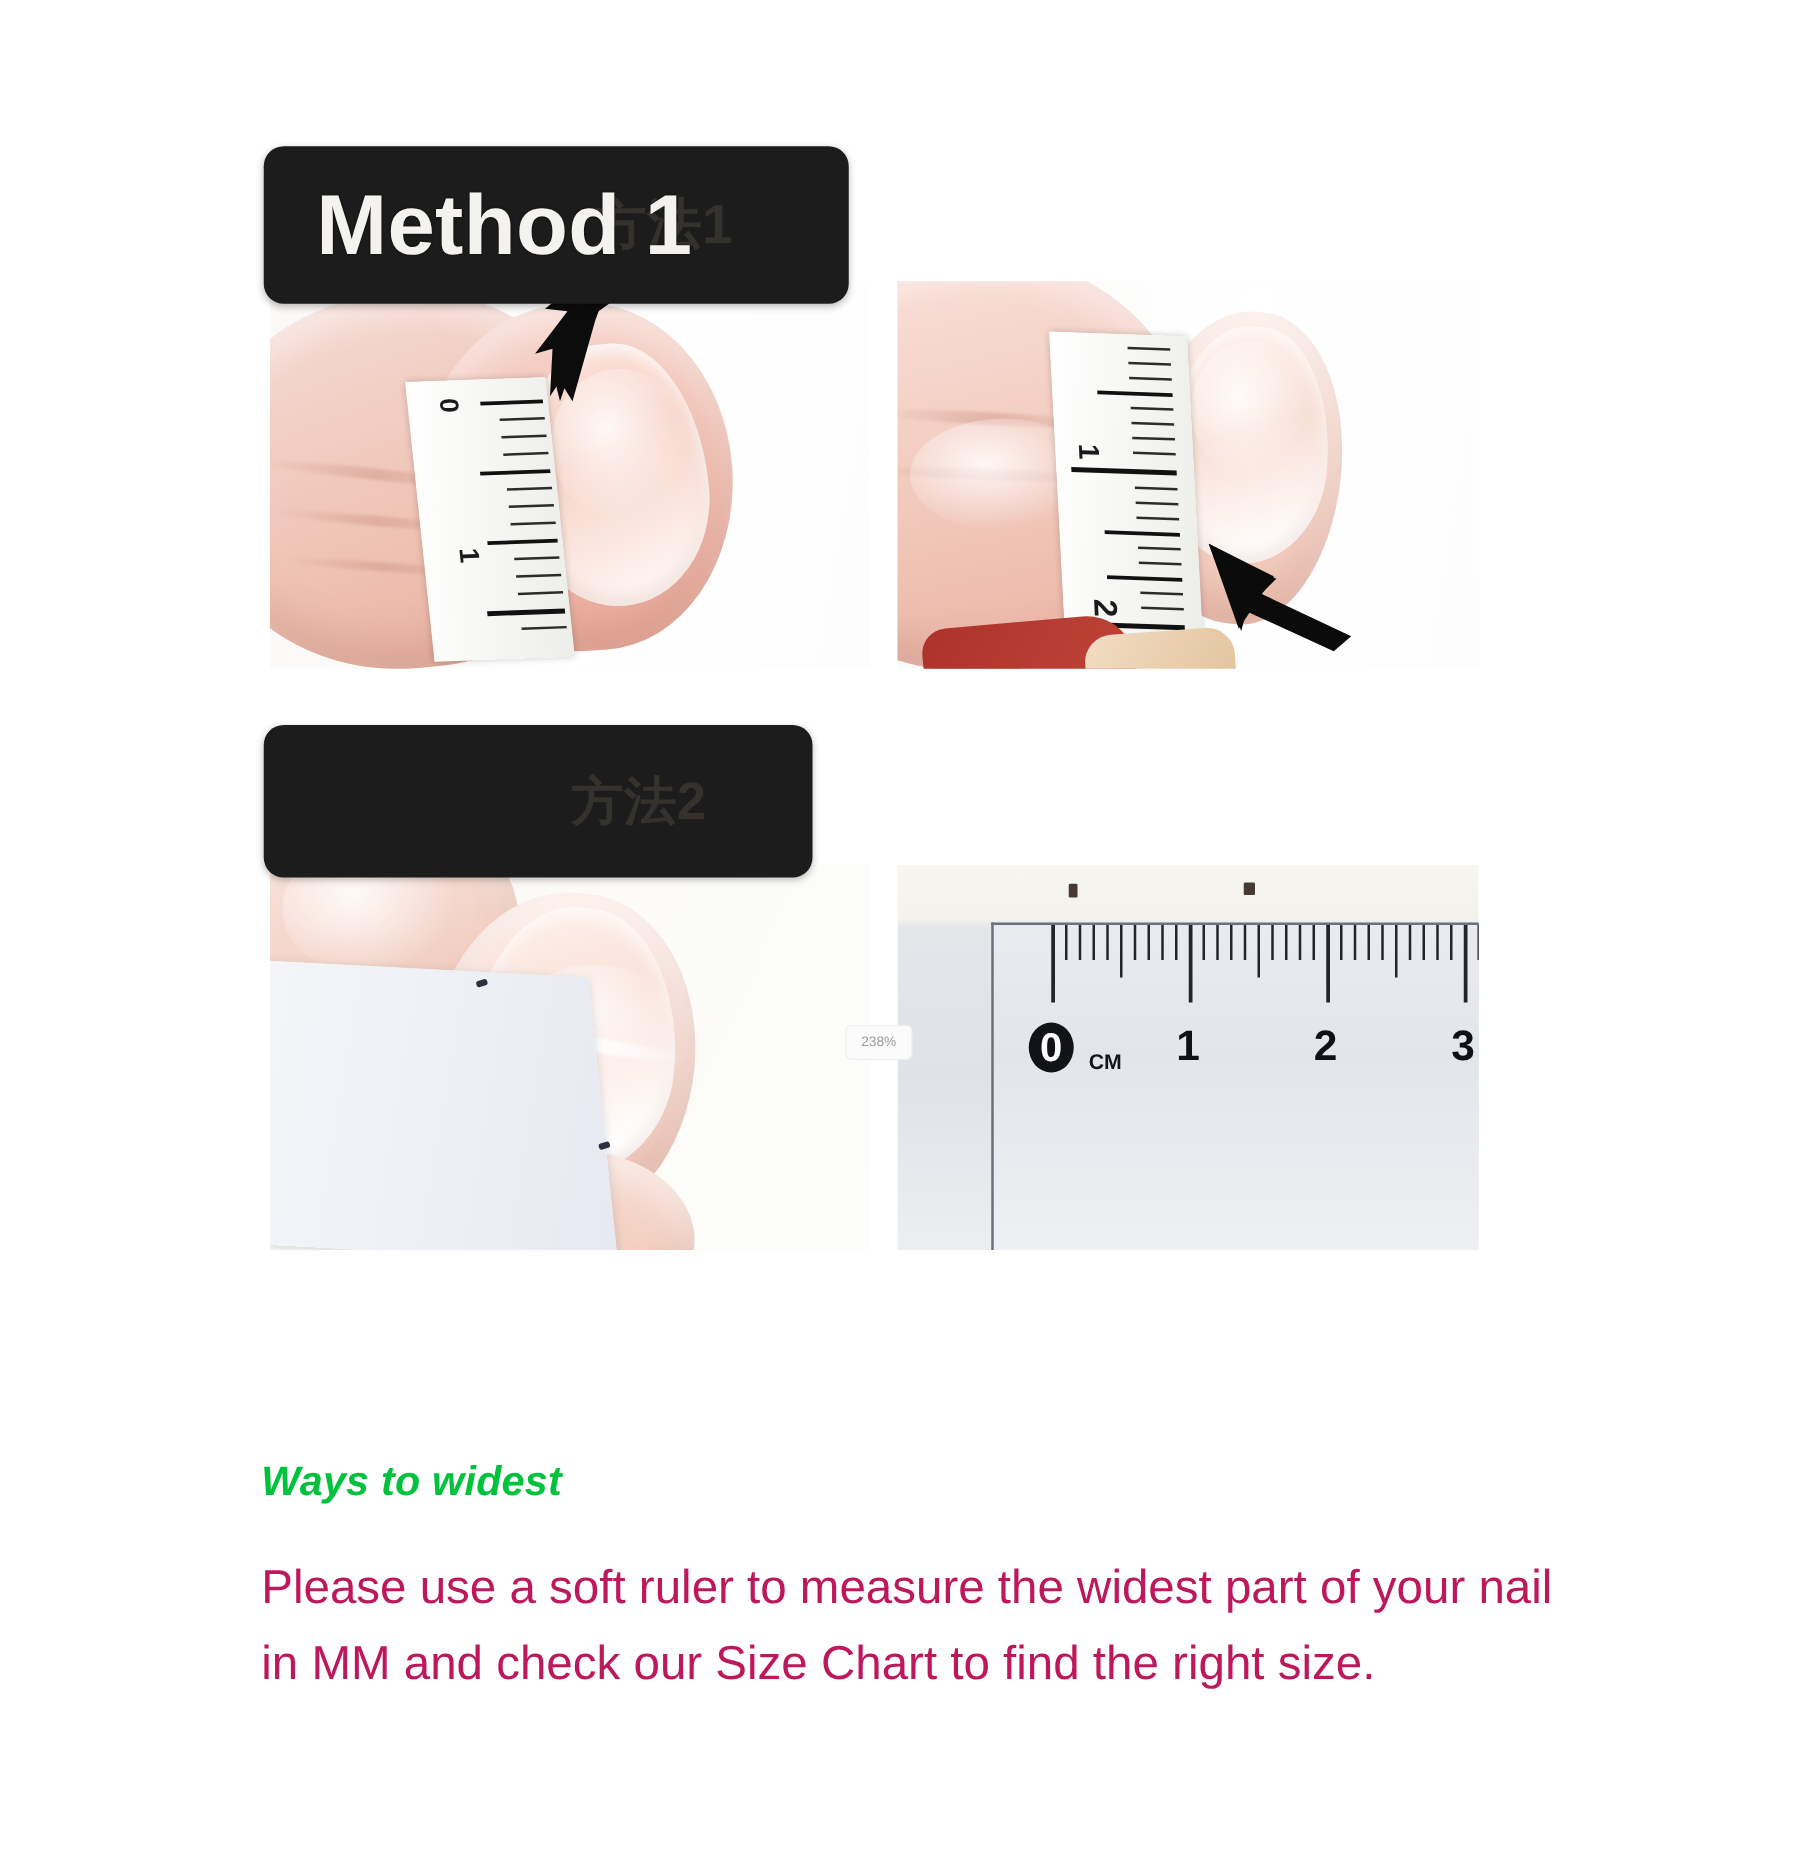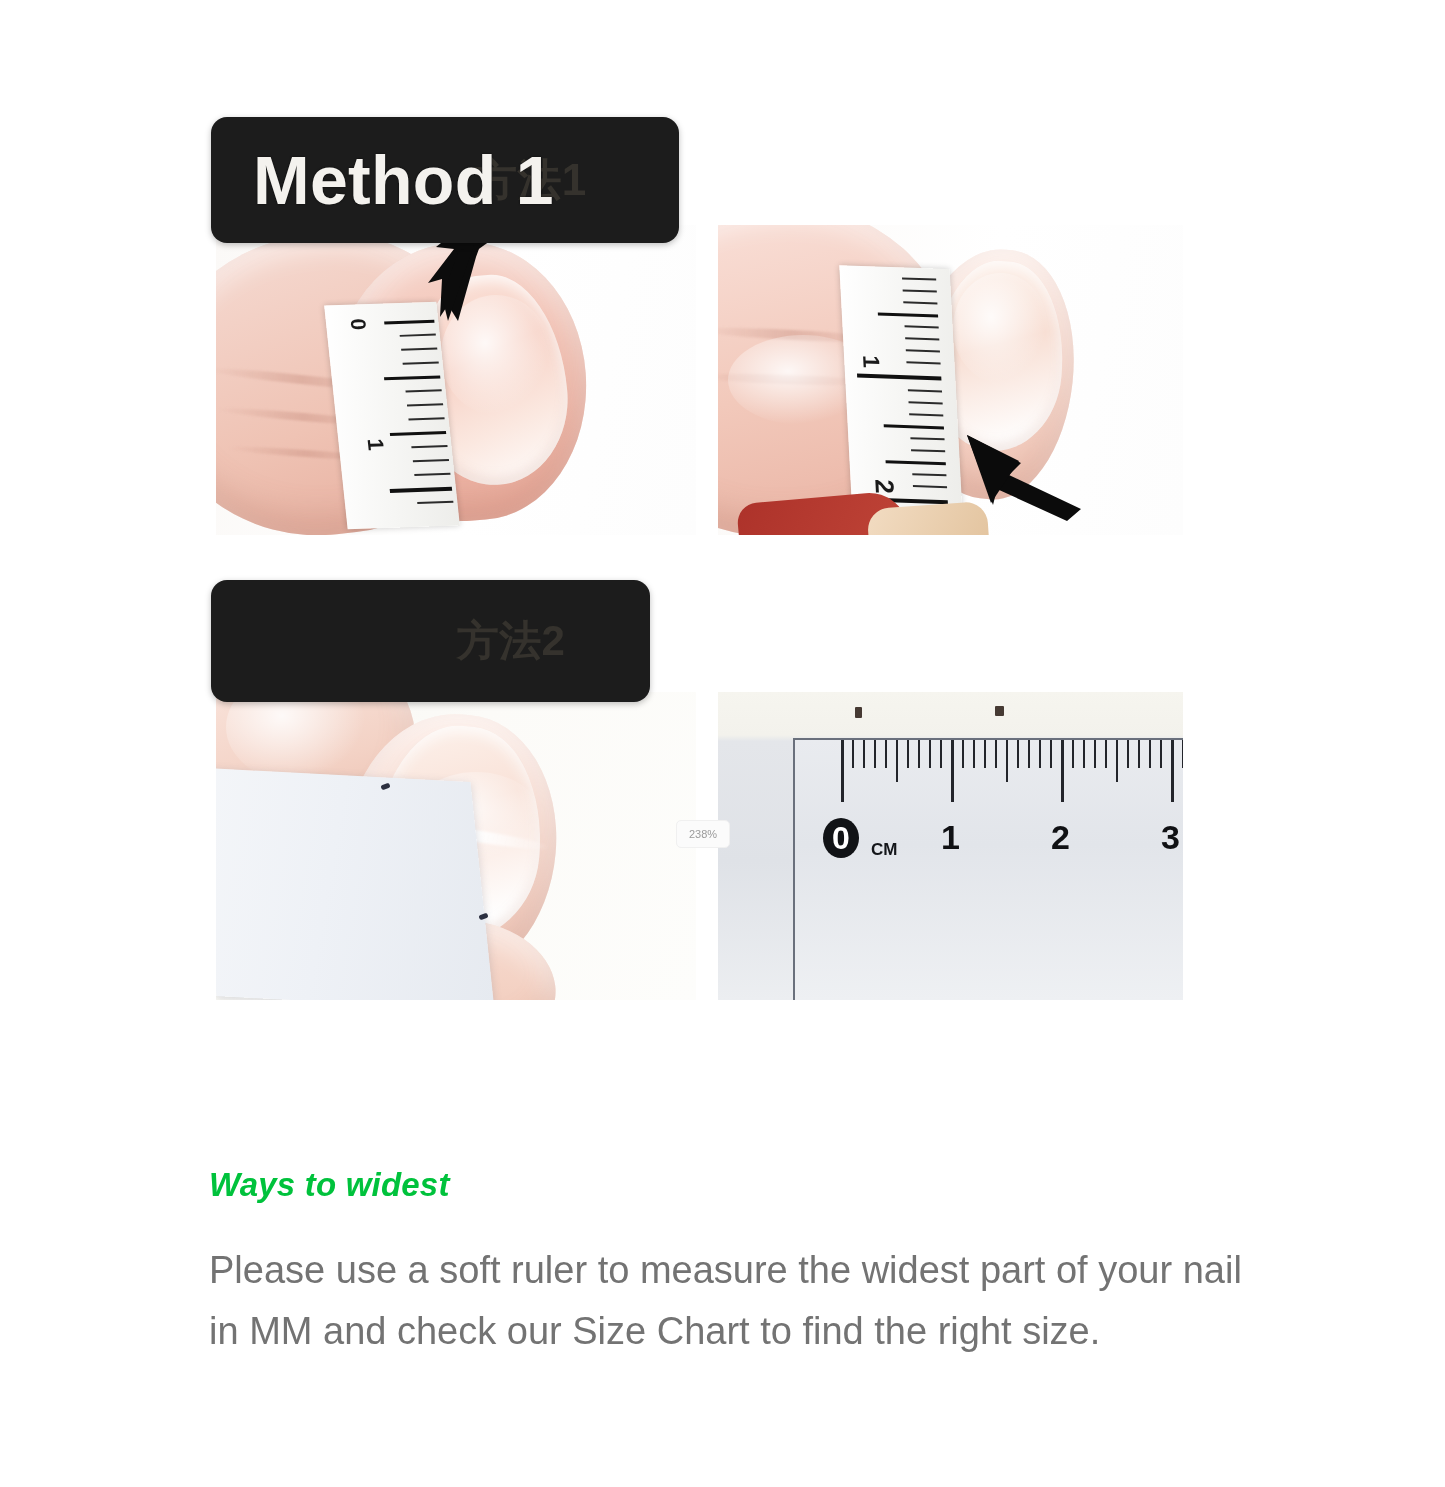--- a/index.html
+++ b/index.html
@@ -215,21 +215,21 @@
     font-style: italic;
     color: #00c23c;
     letter-spacing: .2px;
   }
   #body-copy {
     position: absolute;
     left: 209px; top: 1240px;
     width: 1035px;
     font-size: 38px;
     line-height: 61px;
-    color: #737373;
+    color: #be185d;
   }
 </style>
 </head>
 <body>
 
 <div class="photo-grid">
 
   <div class="photo photo-tl">
     <div class="scene">
       <div class="bg-white"></div>

